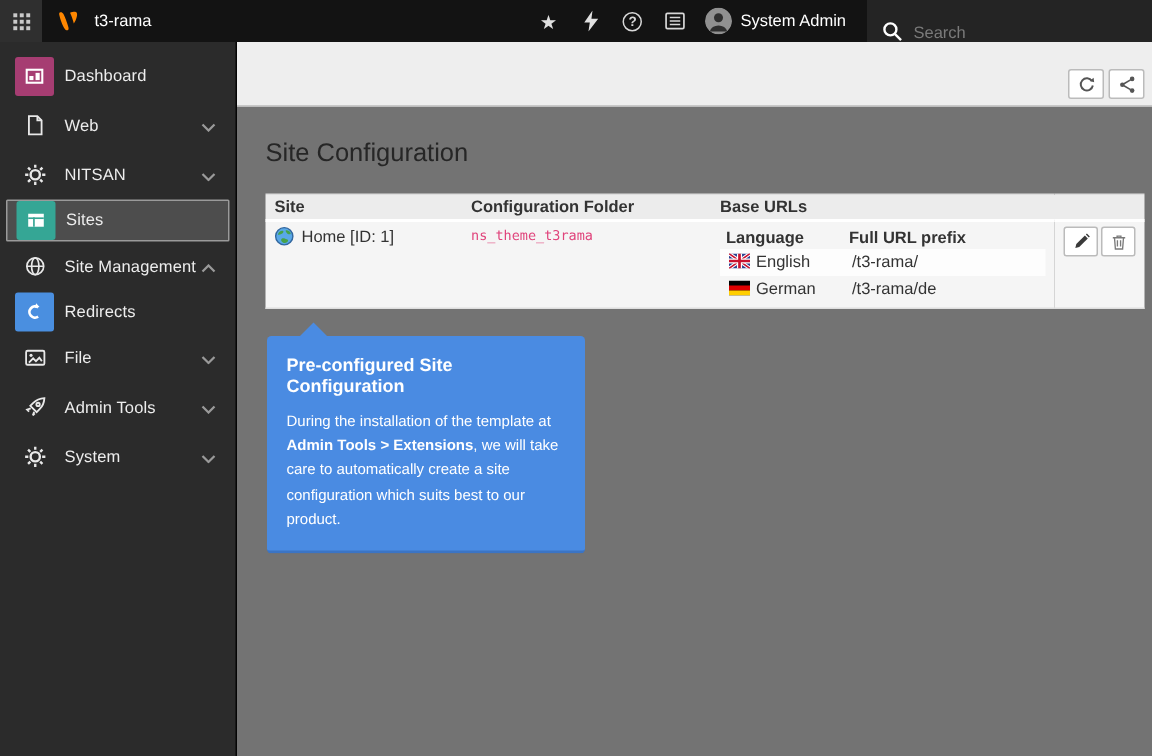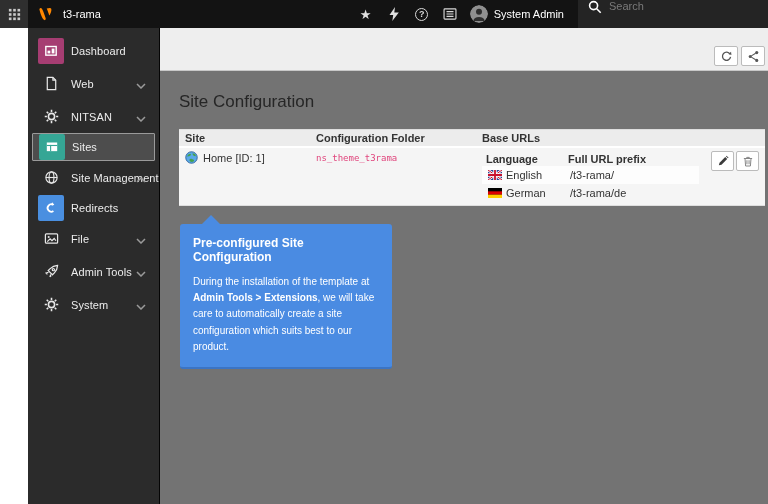--- a/index.html
+++ b/index.html
@@ -11,30 +11,30 @@
   .mod-toggle { width:28px; height:28px; background:#2f2f2f; display:grid; place-items:center; cursor:pointer; flex:0 0 auto; }
   .brand { display:flex; align-items:center; gap:10px; margin-left:9px; }
   .brand-name { color:#fff; font-size:11px; }
   .tb-spacer { flex:1; }
   .tb-icon { width:28px; height:28px; display:grid; place-items:center; color:#d8d8d8; cursor:pointer; }
   .star-glyph { font-size:13px; line-height:1; color:#e0e0e0; }
   .help-circle { width:13px; height:13px; border:1.2px solid #d8d8d8; border-radius:50%; color:#d8d8d8;
                  font-size:9px; line-height:11px; text-align:center; font-weight:bold; }
   .avatar { width:18px; height:18px; border-radius:50%; overflow:hidden; margin:0 6px 0 6px; flex:0 0 auto; }
   .user-name { color:#fff; font-size:11px; margin-right:14px; white-space:nowrap; }
-  .search { width:190px; height:28px; background:#242424; display:flex; align-items:flex-start; padding-left:10px; gap:7px; flex:0 0 auto; }
+  .search { width:190px; height:28px; background:#242424; display:flex; align-items:flex-end; padding-left:10px; gap:7px; flex:0 0 auto; }
   .search input { background:transparent; border:none; outline:none; color:#ccc; font-size:11px; width:140px;
                   font-family:"Liberation Sans", sans-serif; }
   .search input::placeholder { color:#7a7a7a; }
 
   
   .app { display:flex; height:476px; }
 
   
-  .sidebar { width:132px; flex:0 0 auto; background:#2b2b2b; border-right:1px solid #050505; padding-top:6px;margin-left:28px; }
+  .sidebar { width:158px; flex:0 0 auto; background:#2b2b2b; border-right:1px solid #050505; padding-top:6px; }
   .sb-item { height:33px; display:flex; align-items:center; padding-left:10px; position:relative; cursor:pointer; color:#ededed; }
   .sb-item.sub { height:28px; }
   .sb-icon-slot { width:26px; height:26px; display:grid; place-items:center; flex:0 0 auto; }
   .sb-box { width:26px; height:26px; border-radius:2px; display:grid; place-items:center; }
   .sb-label { font-size:11px; font-weight:500; margin-left:7px; letter-spacing:.1px; }
   .sb-chevron { position:absolute; right:13px; top:50%; transform:translateY(-50%); }
   .sb-item.selected { margin:0 4px; padding-left:6px; background:#4d4d4d; border:1px solid #9a9a9a; border-radius:1px; }
 
   
   .content { flex:1; background:#737373; display:flex; flex-direction:column; }

